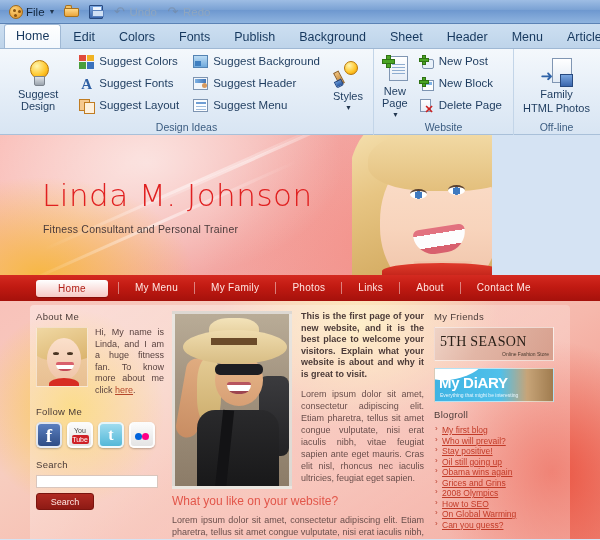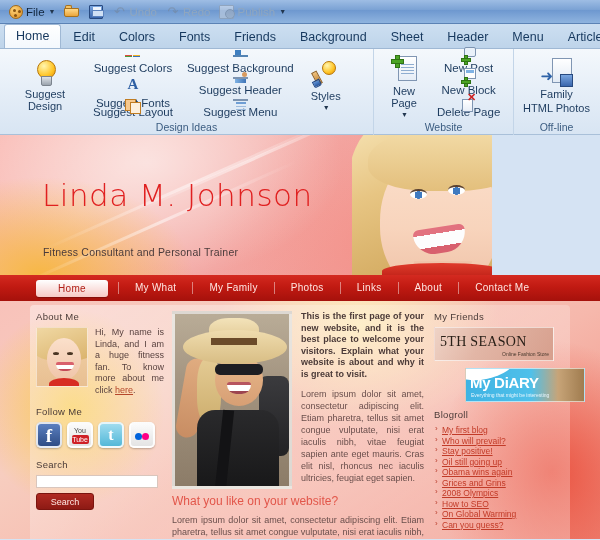--- a/index.html
+++ b/index.html
@@ -93,23 +93,23 @@
   }
 
   .bigbtn {
     width: 78px; height: 66px; display: flex; flex-direction: column;
     align-items: center; justify-content: center; gap: 2px;
     font-size: 11px; color: #1d3b5e; text-align: center; line-height: 12px;
     border: 1px solid transparent; border-radius: 3px;
   }
   .smallcol { display: flex; flex-direction: column; justify-content: center; gap: 1px; }
   .smallbtn {
-    height: 21px; display: flex; align-items: center; gap: 5px;
+    height: 21px; display: flex; gap: 5px;
     padding: 0 4px; font-size: 11.5px; color: #1d3b5e; white-space: nowrap;
-    border: 1px solid transparent; border-radius: 3px; flex-direction: column;
+    border: 1px solid transparent; border-radius: 3px;
   }
 
   
   .bulb { width: 22px; height: 26px; position: relative; }
   .bulb::before { content:""; position:absolute; left:3px; top:0; width:17px; height:17px; border-radius:50%;
     background: radial-gradient(circle at 35% 30%, #fff6b0, #ffc425 60%, #e08a05); border:1px solid #b87708; }
   .bulb::after { content:""; position:absolute; left:7px; top:16px; width:9px; height:8px;
     background: linear-gradient(to bottom,#dfe3e8,#9aa3ad); border:1px solid #7b838d; border-radius:0 0 2px 2px; }
   .brush { width: 26px; height: 26px; position: relative; }
   .brush .b1 { position:absolute; left:9px; top:-1px; width:14px; height:14px; border-radius:50%;
@@ -216,21 +216,21 @@
   .redtop { position:absolute; left:30px; top:128px; width:120px; height:16px; border-radius:50% 50% 0 0;
     background: linear-gradient(to bottom,#e03b2c,#bd2016); }
 
   .site-title {
     position: absolute; left: 42px; top: 42px;
     font-size: 31px; color: #e02020; letter-spacing: .5px; white-space: nowrap;
     font-family: "DejaVu Sans", sans-serif; font-weight: 300;
   }
   .site-tagline {
     position: absolute; left: 43px; top: 88px;
-    font-size: 10.5px; color: #4a3b3b; letter-spacing: .2px; white-space: nowrap; margin-top: 23px;
+    font-size: 10.5px; color: #4a3b3b; letter-spacing: .2px; white-space: nowrap;
   }
 
   .wp-nav {
     position: relative; width: 600px; height: 26px;
     background: linear-gradient(to bottom, #d42a20 0%, #c11a12 45%, #a5110b 100%);
     display: flex; align-items: center; padding-left: 36px;
   }
   .navitem {
     font-size: 10px; color: #ffe6e2; padding: 0 6px; height: 16px; line-height: 16px;
     letter-spacing: .3px; white-space: nowrap; text-align:center;
@@ -334,21 +334,21 @@
   .h2 { font-size: 12px; color: #e2564a; margin-top: 10px; line-height: 14px; }
 
   .friend-banner {
     width: 120px; height: 34px; margin-bottom: 7px; position: relative; overflow: hidden;
     border: 1px solid rgba(255,255,255,.6);
   }
   .fb1 { background: linear-gradient(120deg, #efd3c6 0%, #e2b6a6 40%, #d79f8d 100%); }
   .fb1 .t1 { position:absolute; left:5px; top:6px; font-family:"Liberation Serif", serif;
     font-size:14px; color:#2a2018; letter-spacing:.3px; }
   .fb1 .t2 { position:absolute; right:4px; bottom:3px; font-size:5px; color:#4a3a2e; }
-  .fb2 { background: linear-gradient(to right, #3fb3e3 0%, #4fc0ea 55%, #c7a478 78%, #a07c4f 100%); margin-left: 31px; }
+  .fb2 { background: linear-gradient(to right, #3fb3e3 0%, #4fc0ea 55%, #c7a478 78%, #a07c4f 100%); }
   .fb2 .t1 { position:absolute; left:4px; top:5px; font-size:15px; color:#ffffff; font-weight:bold; letter-spacing:-.3px; }
   .fb2 .t2 { position:absolute; left:5px; bottom:3px; font-size:5px; color:#e9f6fd; }
   .fb2 .swoosh { position:absolute; left:-10px; top:-14px; width:58px; height:24px; background:#ffffff;
     border-radius:50%; transform: rotate(-12deg); }
 
   .blogroll-list { list-style: none; margin-top: 2px; }
   .blogroll-list li { font-size: 8.5px; line-height: 10.5px; color: #b83c2b; padding-left: 8px; position: relative; }
   .blogroll-list li::before { content: "›"; position: absolute; left: 1px; top: -1px; color: #b83c2b; font-size: 8px; }
   .blogroll-list a { color: #c23b28; text-decoration: underline; }
 </style>
@@ -371,33 +371,28 @@
     <span class="ic ic-save"></span>
   </div>
   <div class="qat-item disabled">
     <span class="ic ic-undo">↶</span>
     <span>Undo</span>
   </div>
   <div class="qat-item disabled">
     <span class="ic ic-redo">↷</span>
     <span>Redo</span>
   </div>
-  <div class="qat-item disabled">
-    <span class="ic ic-publish"></span>
-    <span>Publish</span>
-    <span class="caret">▼</span>
-  </div>
 </div>
 
 <div class="tabbar">
   <div class="tab active">Home</div>
   <div class="tab">Edit</div>
   <div class="tab">Colors</div>
   <div class="tab">Fonts</div>
-  <div class="tab">Friends</div>
+  <div class="tab">Publish</div>
   <div class="tab">Background</div>
   <div class="tab">Sheet</div>
   <div class="tab">Header</div>
   <div class="tab">Menu</div>
   <div class="tab">Articles</div>
 </div>
 
 <div class="ribbon">
 
   <div class="rgroup" style="width:373px">
@@ -525,21 +520,21 @@
       <div class="redtop"></div>
     </div>
 
     <div class="site-title">Linda M. Johnson</div>
     <div class="site-tagline">Fitness Consultant and Personal Trainer</div>
   </div>
 
   <div class="wp-nav">
     <div class="navitem active">Home</div>
     <div class="navsep"></div>
-    <div class="navitem">My What</div>
+    <div class="navitem">My Menu</div>
     <div class="navsep"></div>
     <div class="navitem">My Family</div>
     <div class="navsep"></div>
     <div class="navitem">Photos</div>
     <div class="navsep"></div>
     <div class="navitem">Links</div>
     <div class="navsep"></div>
     <div class="navitem">About</div>
     <div class="navsep"></div>
     <div class="navitem">Contact Me</div>

